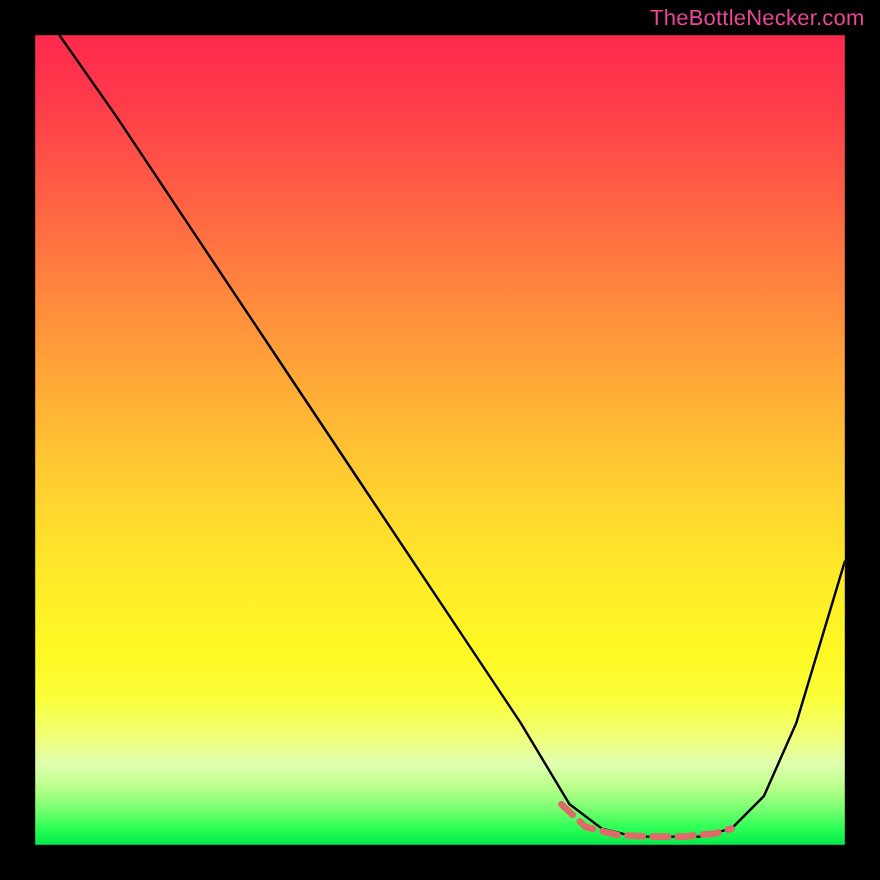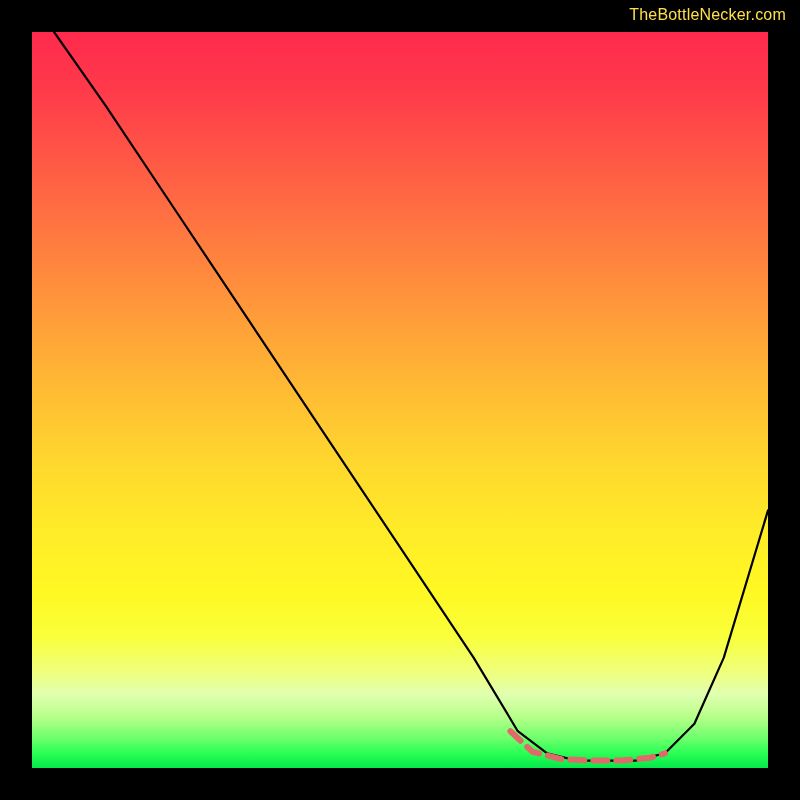--- a/index.html
+++ b/index.html
@@ -47,22 +47,22 @@
     position: absolute;
     left: 0;
     top: 0;
     width: 736px;
     height: 736px;
   }
   .watermark {
     position: absolute;
     top: 6px;
     right: 14px;
-    color: #fde047;
-    font-size: 16px;
+    color: #ec4899;
+    font-size: 20px;
     font-weight: 500;
     letter-spacing: 0.2px;
     user-select: none;
   }
 </style>
 </head>
 <body>
 
 <div class="frame">
 

